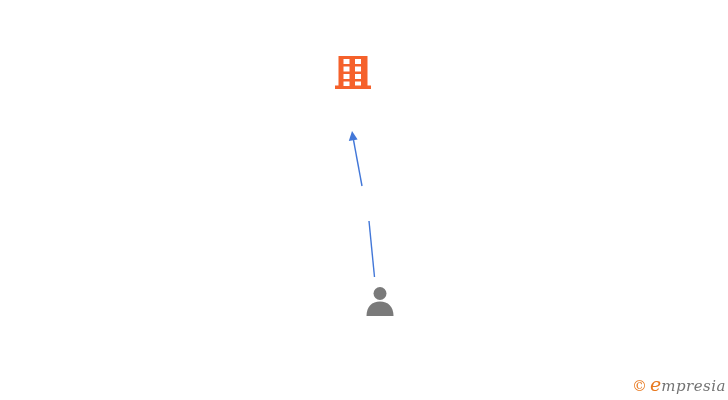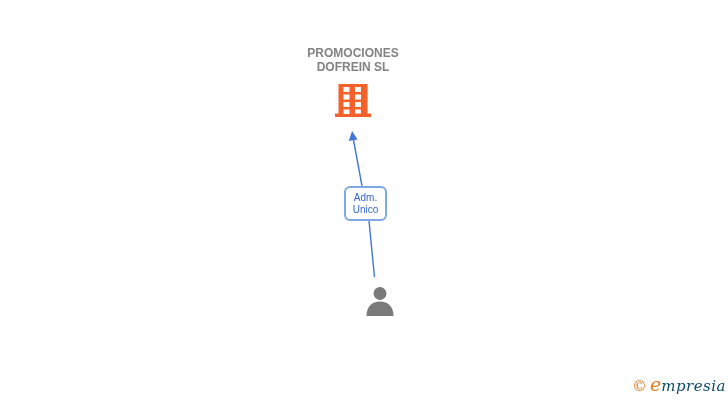--- a/index.html
+++ b/index.html
@@ -78,59 +78,55 @@
     font-size: 15px;
     color: #E8791F;
     margin-right: 3px;
   }
   .logo .logo-e {
     font-size: 19px;
     color: #E8791F;
   }
   .logo .logo-rest {
     font-size: 15px;
-    color: #0c4a6e;
+    color: #737373;
     letter-spacing: 0.5px;
   }
   .clickable { cursor: pointer; }
 </style>
 </head>
 <body>
 
 <div class="canvas">
 
   <svg class="edges" width="728" height="400" viewBox="0 0 728 400">
     <line x1="362" y1="186" x2="353.5" y2="140" stroke-width="1.4" stroke="#4277D8"></line>
     <polygon points="352,131 348.8,141 357.6,139.5" fill="#4277D8"></polygon>
     <line x1="369" y1="221" x2="374.5" y2="277" stroke-width="1.4" stroke="#4277D8"></line>
   </svg>
 
   <div class="company-node clickable">
-    <div class="company-title">PROMOCIONES DOFREIN SL</div>
     <div class="building-wrap">
       <svg width="36" height="33" viewBox="0 0 36 33">
         <rect x="3.5" y="0" width="29" height="30" fill="#F5612B"></rect>
         <rect x="0" y="29.5" width="36" height="3.5" fill="#F5612B"></rect>
         <g fill="#ffffff">
           <rect x="8.5" y="3" width="6" height="5"></rect>
           <rect x="20" y="3" width="6" height="5"></rect>
           <rect x="8.5" y="10.5" width="6" height="5"></rect>
           <rect x="20" y="10.5" width="6" height="5"></rect>
           <rect x="8.5" y="18" width="6" height="5"></rect>
           <rect x="20" y="18" width="6" height="5"></rect>
           <rect x="8.5" y="25.5" width="6" height="4.5"></rect>
           <rect x="20" y="25.5" width="6" height="4"></rect>
         </g>
       </svg>
     </div>
   </div>
 
-  <div class="label-box">
-    <span>Adm. Unico</span>
-  </div>
 
   <div class="person-node clickable">
     <div class="person-icon-wrap">
       <svg width="32" height="30" viewBox="0 0 32 30">
         <circle cx="16" cy="7.5" r="6.5" fill="#7A7A7A"></circle>
         <path d="M2.5,30 C2.5,20.5 8,15.5 16,15.5 C24,15.5 29.5,20.5 29.5,30 Z" fill="#7A7A7A"></path>
       </svg>
     </div>
   </div>
 

